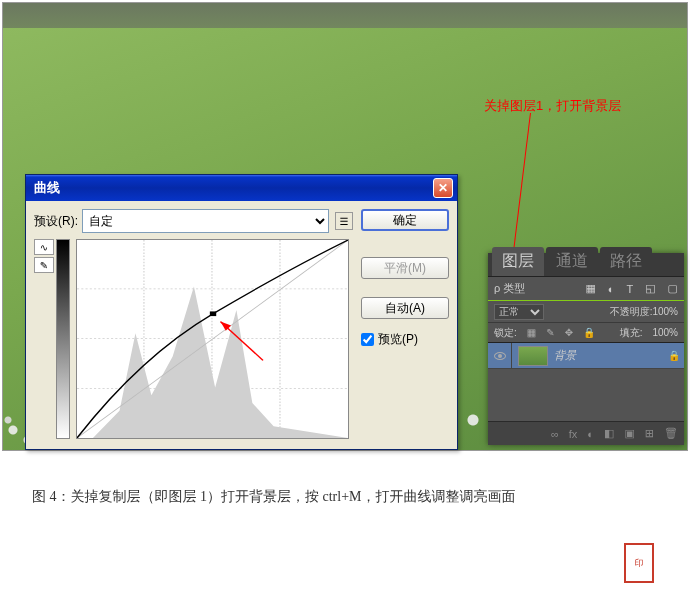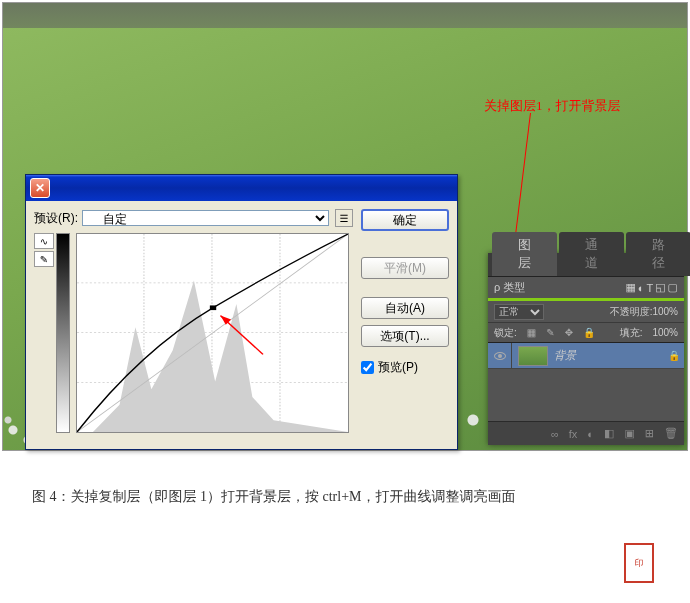--- a/index.html
+++ b/index.html
@@ -20,21 +20,21 @@
 .dlg{position:absolute;left:25px;top:174px;width:433px;height:276px;background:#ece9d8;border:1px solid #0a246a;box-shadow:2px 2px 4px rgba(0,0,0,.3);overflow:hidden}
 .titlebar{height:26px;background:linear-gradient(#3c6df0,#0734c8 8%,#0529a8 50%,#0734c8);display:flex;align-items:center;padding:0 4px;color:#fff;font-size:13px;font-weight:bold}
 .titlebar .title{flex:1;padding-left:4px}
 .titlebar .close{width:20px;height:20px;background:linear-gradient(#f5a089,#d84a2a);border:1px solid #fff;border-radius:3px;display:flex;align-items:center;justify-content:center;color:#fff;font-size:12px;cursor:pointer}
 .dlg-body{display:flex;padding:8px;height:calc(100% - 26px)}
 .dlg-left{flex:1}
 .dlg-right{width:88px;display:flex;flex-direction:column;gap:6px;margin-left:8px}
 
 .row{display:flex;align-items:center;margin-bottom:6px;font-size:12px}
 .row label{margin-right:4px}
-.combo{border:1px solid #7f9db9;background:#fff;height:16px;font-size:12px;padding:0 16px}
+.combo{border:1px solid #7f9db9;background:#fff;height:24px;font-size:12px;padding:0 2px}
 .preset-combo{flex:1;margin-right:4px}
 .mini-icon{width:18px;height:18px;border:1px solid #999;background:#ece9d8;display:inline-flex;align-items:center;justify-content:center;font-size:10px;margin-left:2px}
 .channel-row{padding-left:18px}
 .channel-combo{width:100px;margin-right:4px}
 
 .graph-area{display:flex;margin-top:4px}
 .graph-tools{width:22px;display:flex;flex-direction:column;gap:2px}
 .tool-btn{width:20px;height:16px;border:1px solid #999;background:#fff;font-size:10px;display:flex;align-items:center;justify-content:center}
 .graph-box{position:relative;flex:1;height:200px;background:#fff;border:1px solid #888;margin-left:4px;margin-right:4px}
 .graph-box svg{position:absolute;top:0;left:0;width:100%;height:100%}
@@ -42,42 +42,42 @@
 
 .btn{height:22px;border:1px solid #888;background:linear-gradient(#fff,#e8e8e0);border-radius:3px;font-size:12px;cursor:pointer}
 .btn.default{border:2px solid #4a6fd8}
 .btn.disabled{color:#999}
 .chk-row{display:flex;align-items:center;font-size:12px;margin-top:6px}
 .chk-row input{margin-right:4px}
 
 
 .layers{position:absolute;right:6px;top:253px;width:196px;height:192px;background:#535353;color:#ccc;font-size:11px;box-shadow:0 0 6px rgba(0,0,0,.5)}
 .layers-tabs{height:24px;display:flex;align-items:flex-end;background:#3a3a3a;border-bottom:1px solid #222;padding-left:4px}
-.ltab{padding:4px 26px;background:#535353;border-radius:3px 3px 0 0;margin-right:2px;font-size:13px;cursor:pointer}
+.ltab{padding:4px 10px;background:#535353;border-radius:3px 3px 0 0;margin-right:2px;font-size:16px;cursor:pointer}
 .ltab.inactive{background:#3a3a3a;color:#888}
-.layers-opts{height:24px;display:flex;align-items:center;padding:0 6px;border-bottom:3px solid #84cc16;gap:2px}
+.layers-opts{height:24px;display:flex;align-items:center;padding:0 6px;border-bottom:1px solid #84cc16;gap:12px}
 .lopt-combo{background:#444;border:1px solid #666;color:#ccc;height:16px;font-size:10px;width:50px}
 .layers-row2{height:22px;display:flex;align-items:center;padding:0 6px;border-bottom:1px solid #3a3a3a;font-size:10px}
 .layers-row2 .sp{flex:1}
 .layers-row3{height:20px;display:flex;align-items:center;padding:0 6px;border-bottom:1px solid #222;font-size:10px;gap:10px}
 .lock-icon{font-size:10px;color:#aaa}
 
 .layer-list{}
 .layer-item{height:26px;display:flex;align-items:center;border-bottom:1px solid #444}
 .layer-item.active{background:#5a7aa8}
 .vis-col{width:24px;display:flex;align-items:center;justify-content:center;border-right:1px solid #444;height:100%}
 .eye{width:12px;height:8px;border:1px solid #aaa;border-radius:50%;position:relative}
 .eye:after{content:"";position:absolute;width:4px;height:4px;background:#aaa;border-radius:50%;left:3px;top:1px}
 .thumb{width:30px;height:20px;margin:0 6px;background:linear-gradient(#7aa84e,#5a8a3e);border:1px solid #888}
 .layer-name{flex:1;font-size:11px}
 .lock-ind{width:16px;font-size:10px;color:#aaa}
 .layers-footer{position:absolute;bottom:0;left:0;right:0;height:24px;background:#434343;display:flex;align-items:center;justify-content:flex-end;padding:0 6px;gap:10px;border-top:1px solid #2a2a2a;font-size:11px;color:#888}
 
 
-.anno-text{position:absolute;color:#f00;font-size:13px;font-family:Liberation Serif, serif}
+.anno-text{position:absolute;color:#f00;font-size:13px;font-family:Liberation Sans, sans-serif}
 .anno-ellipse{position:absolute;border:2px solid #f00;border-radius:50%;pointer-events:none}
 .anno-line{position:absolute;background:#f00;transform-origin:top left;pointer-events:none}
 
 
 .caption{position:absolute;left:32px;top:488px;font-size:14px;color:#333;font-family:SimSun}
 .seal{position:absolute;right:36px;bottom:20px;width:30px;height:40px;border:2px solid #c83a2a;color:#c83a2a;font-size:9px;display:flex;align-items:center;justify-content:center;text-align:center;line-height:1}
 </style>
 </head>
 <body>
 
@@ -86,20 +86,21 @@
   <div class="bg-grass"></div>
   <div class="bg-sheep"></div>
 </div>
 
 <div class="anno-text" style="left:484px;top:97px">关掉图层1，打开背景层</div>
 <div class="anno-line" style="left:530px;top:113px;width:1px;height:258px;transform:rotate(7deg)"></div>
 <div class="anno-ellipse" style="left:490px;top:346px;width:24px;height:62px"></div>
 
 <div class="dlg">
   <div class="titlebar">
+    <span class="title">曲线</span>
     <div class="close">
       <span>✕</span>
     </div>
   </div>
   <div class="dlg-body">
     <div class="dlg-left">
       <div class="row">
         <label>预设(R):</label>
         <select class="combo preset-combo"><option>自定</option></select>
         <span class="mini-icon">☰</span>
@@ -136,21 +137,20 @@
         </div>
       </div>
 
     </div>
     <div class="dlg-right">
       <button class="btn default">确定</button>
       <div style="height:14px"></div>
       <button class="btn disabled">平滑(M)</button>
       <div style="height:6px"></div>
       <button class="btn">自动(A)</button>
-      <button class="btn">选项(T)...</button>
       <div class="chk-row">
         <input type="checkbox" checked="" style="">
         <span>预览(P)</span>
       </div>
     </div>
   </div>
 </div>
 
 <div class="layers">
   <div class="layers-tabs">

